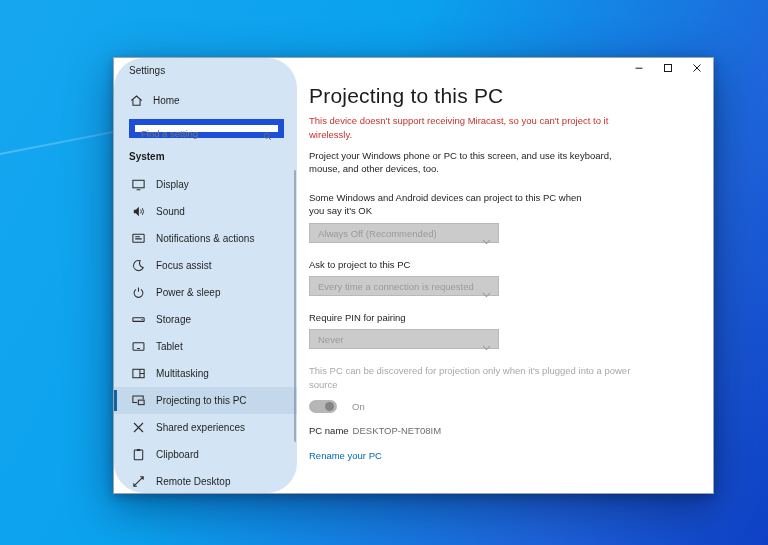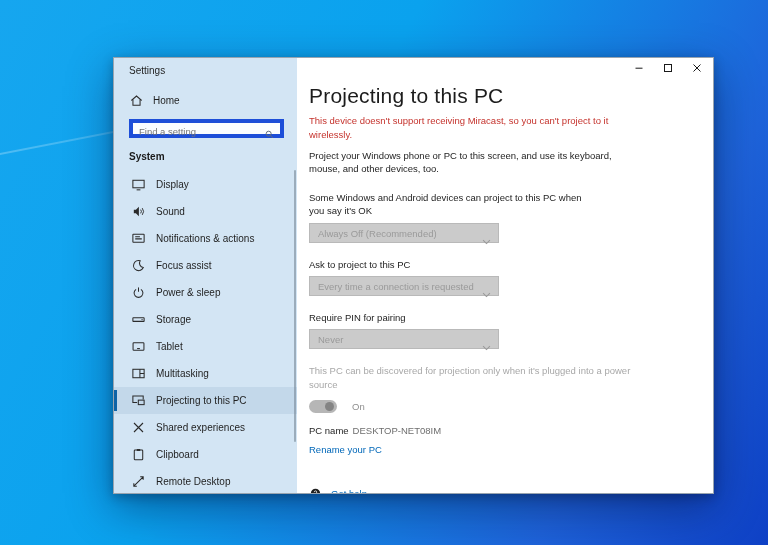--- a/index.html
+++ b/index.html
@@ -10,26 +10,26 @@
     background:linear-gradient(118deg,#16a6ef 0%,#0aa2ee 40%,#1e63da 78%,#0e40c5 100%); }
   .desktop::before { content:""; position:absolute; left:-40px; top:120px; width:420px; height:2px;
     background:linear-gradient(90deg,rgba(255,255,255,.28),rgba(255,255,255,0));
     transform:rotate(-11deg); pointer-events:none; }
 
   .window { position:absolute; left:113px; top:57px; width:601px; height:437px;
     display:flex; background:#ffffff; border:1px solid rgba(70,90,110,.55);
     box-shadow:0 14px 42px rgba(0,10,60,.45), 0 3px 10px rgba(0,0,0,.25); }
 
   
-  .sidebar { position:relative; width:183px; flex:none; background:#d3e5f4; overflow:hidden; }
+  .sidebar { position:relative; width:183px; flex:none; background:#d3e5f4; overflow:hidden;border-radius:30px; }
   .app-title { padding:7px 0 0 15px; font-size:10px; color:#1f1f1f; }
   .home-row { display:flex; align-items:center; gap:9px; margin:14px 0 0 15px; height:20px; cursor:default; }
   .home-row .nlabel { font-size:10px; color:#1f1f1f; }
   .search-box { position:relative; margin:9px 0 0 15px; width:155px; height:19px;
-    background:#fbfdff; border:4px solid #1d4ed8; }
+    background:#fbfdff; border:6px solid #1d4ed8; }
   .search-box input { position:absolute; left:6px; top:0; width:128px; height:17px; border:none;
     background:transparent; font-size:9.5px; color:#3c3c3c; outline:none;
     font-family:"Liberation Sans","DejaVu Sans",sans-serif; }
   .search-box .sicon { position:absolute; right:5px; top:3px; }
   .section-header { margin:13px 0 0 15px; font-size:10px; font-weight:bold; color:#1a1a1a; }
   .nav-list { margin-top:9px; }
   .nav-item { position:relative; display:flex; align-items:center; gap:10px; height:27px;
     padding-left:17px; cursor:default; }
   .nav-item .nlabel { font-size:10px; color:#1f1f1f; white-space:nowrap; }
   .nav-item.selected { background:#c3d8ea; }
@@ -56,21 +56,21 @@
 
   .note-disabled { margin-top:15px; max-width:325px; font-size:9.5px; line-height:1.45; color:#a8a8a8; }
   .toggle-row { margin-top:8px; display:flex; align-items:center; gap:15px; }
   .toggle { position:relative; width:28px; height:13px; border-radius:7px; background:#b6b6b6; cursor:default; }
   .toggle .knob { position:absolute; left:16px; top:2px; width:9px; height:9px; border-radius:50%; background:#848484; }
   .toggle-label { font-size:9.5px; color:#8f8f8f; }
 
   .pcname-row { margin-top:12px; display:flex; gap:4px; font-size:9.5px; }
   .pcname-label { color:#1f1f1f; }
   .pcname-value { color:#6e6e6e; }
-  a.text-link { display:inline-block; margin-top:8px; font-size:9.5px; color:#0067b8; text-decoration:none; cursor:pointer; }
+  a.text-link { display:inline-block; margin-top:14px; font-size:9.5px; color:#0067b8; text-decoration:none; cursor:pointer; }
 
   .links-block { margin-top:30px; }
   .link-row { display:flex; align-items:center; gap:9px; margin-top:7px; }
   .link-row a { font-size:9.5px; color:#0067b8; text-decoration:none; cursor:pointer; }
   .licon { width:13px; height:13px; display:flex; align-items:center; justify-content:center; }
 </style>
 </head>
 <body>
 
 <div class="desktop">

